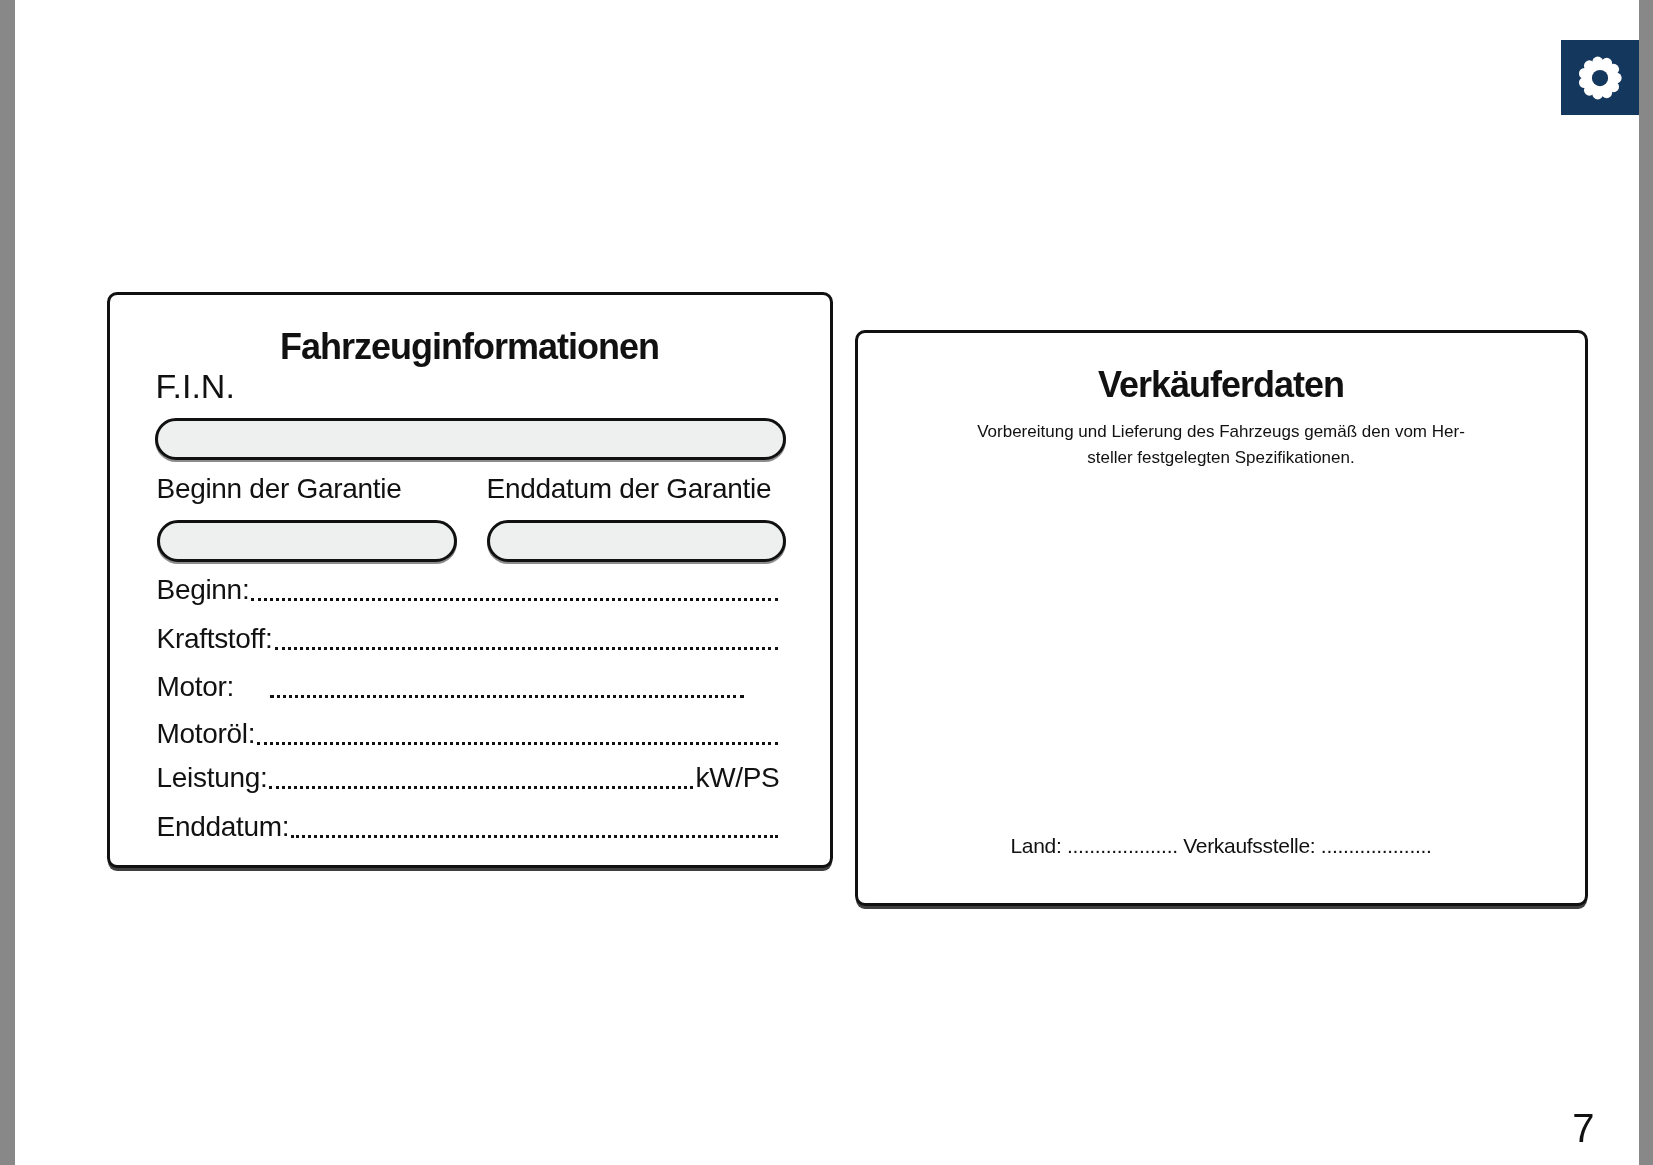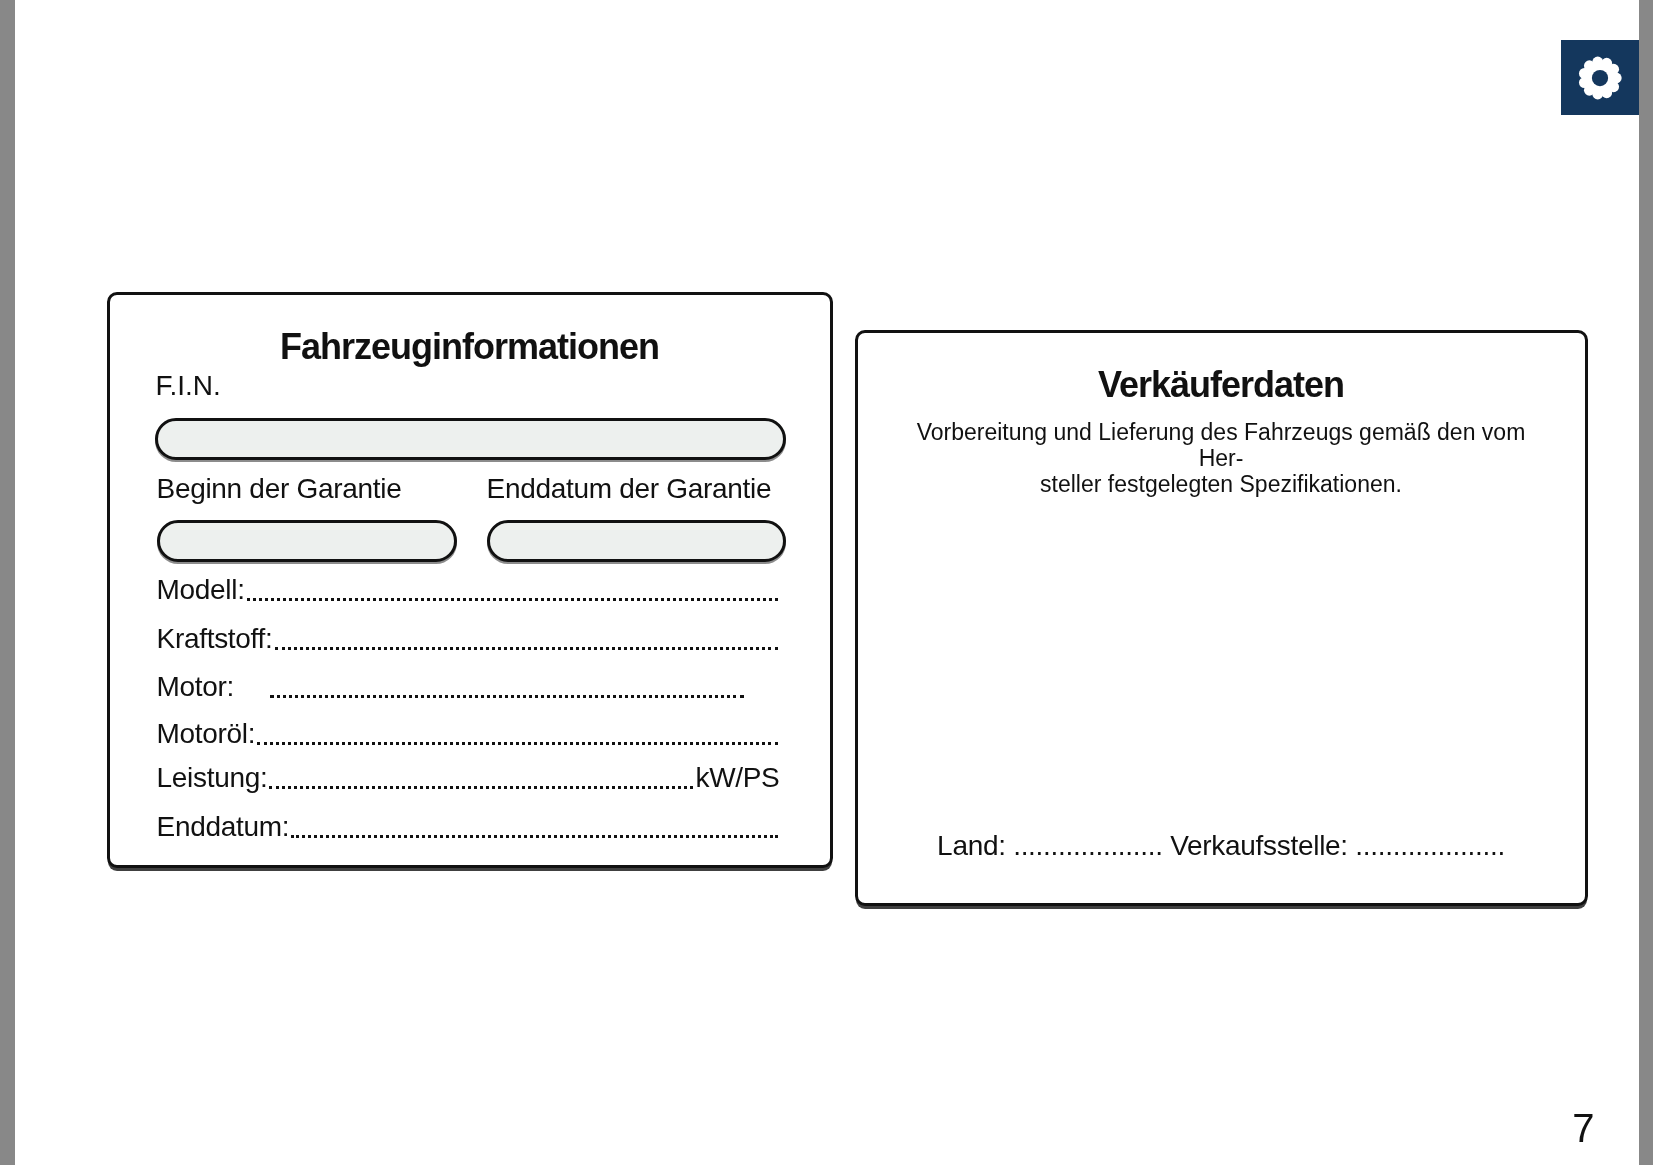--- a/index.html
+++ b/index.html
@@ -39,21 +39,21 @@
   .box.left{left:92px;width:726px;}
   .box.right{left:840px;width:733px;margin-top:38px;}
 
   .box-title{
     position:absolute;top:32px;left:0;right:0;
     text-align:center;font-size:36px;font-weight:bold;
     letter-spacing:-1px;line-height:40px;
   }
 
   
-  .fin-label{position:absolute;top:76px;left:46px;font-size:28px;line-height:30px;}
+  .fin-label{position:absolute;top:76px;left:46px;font-size:34px;line-height:30px;}
   .pill{
     position:absolute;height:42px;border:3px solid var(--ink);
     border-radius:21px;background:var(--field-fill);
     box-shadow:0 2px 0 rgba(0,0,0,.45);
   }
   .pill.fin{top:123px;left:45px;width:631px;}
   .pill.wstart{top:225px;left:47px;width:300px;}
   .pill.wend{top:225px;left:377px;width:299px;}
   .wlabel{position:absolute;top:178px;font-size:28px;line-height:32px;letter-spacing:-.3px;}
   .wlabel.start{left:47px;}
@@ -68,25 +68,25 @@
   .dots{
     flex:1 1 auto;
     border-bottom:3px dotted var(--ink);
     margin:0 2px 6px 2px;
     min-width:20px;
   }
 
   
   .subtitle{
     position:absolute;top:86px;left:38px;right:38px;
-    text-align:center;font-size:23px;line-height:26px;
+    text-align:center;font-size:17px;line-height:26px;
   }
   .land-line{
     position:absolute;top:496px;left:0;right:0;
-    text-align:center;font-size:28px;line-height:34px;letter-spacing:-.3px;
+    text-align:center;font-size:21px;line-height:34px;letter-spacing:-.3px;
     white-space:nowrap;
   }
 
   .page-number{
     position:absolute;top:1106px;right:44px;
     font-size:40px;line-height:44px;
   }
 </style>
 </head>
 <body>
@@ -119,21 +119,21 @@
     <div class="fin-label">F.I.N.</div>
     <div class="pill fin"></div>
 
     <div class="wlabel end">Enddatum der Garantie</div>
     <div class="wlabel start">Beginn der Garantie</div>
     <div class="pill wstart"></div>
     <div class="pill wend"></div>
 
     <div class="rows">
         <div class="frow" style="top: 276px;">
-    <span class="flabel">Modell:</span>
+    <span class="flabel">Beginn:</span>
     <span class="dots"></span>
     <span class="fsuffix"></span>
   </div>
         <div class="frow" style="top: 325px;">
     <span class="flabel">Kraftstoff:</span>
     <span class="dots"></span>
     <span class="fsuffix"></span>
   </div>
         <div class="frow" style="top: 373px; gap: 34px;">
     <span class="flabel">Motor:</span>

